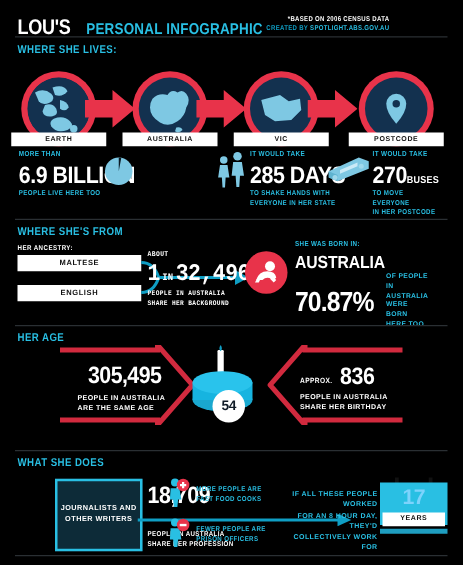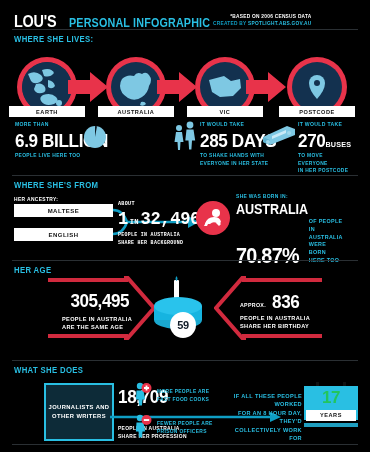--- a/index.html
+++ b/index.html
@@ -75,21 +75,21 @@
   
   .job-box{position:absolute;left:44px;top:383px;width:66px;height:54px;border:2px solid #29bfe3;
            background:#0d2b38;display:flex;align-items:center;justify-content:center;text-align:center;}
   .job-box span{font-size:5.8px;font-weight:bold;color:#ffffff;letter-spacing:.4px;line-height:1.5;}
   .cmp-row{position:absolute;display:flex;align-items:center;gap:5px;}
   .cmp-txt{font-size:5.6px;font-weight:bold;color:#29bfe3;letter-spacing:.35px;line-height:1.4;
            transform:scaleX(.88);transform-origin:left center;}
   .cal{position:absolute;left:304px;top:382px;width:54px;height:52px;}
   .cal-top{position:absolute;left:0;top:4px;width:54px;height:34px;background:#29bfe3;}
   .cal-num{position:absolute;left:0;top:6px;width:54px;text-align:center;font-size:17px;
-           font-weight:bold;color:#22c55e;letter-spacing:-.5px;}
+           font-weight:bold;color:#7dd3fc;letter-spacing:-.5px;}
   .cal-band{position:absolute;left:2px;top:28px;width:50px;height:11px;background:#ffffff;
             color:#111111;font-size:5.6px;font-weight:bold;letter-spacing:.5px;text-align:center;
             line-height:11px;}
   .cal-base{position:absolute;left:0;top:41px;width:54px;height:4px;background:#1f9ec0;}
   .cal-ring{position:absolute;width:3px;height:8px;background:#111111;top:0;}
   .work-txt{position:absolute;left:228px;top:392px;width:74px;text-align:right;font-size:5.6px;
             font-weight:bold;color:#29bfe3;letter-spacing:.35px;line-height:1.5;}
   .bottom-rule{position:absolute;left:12px;top:444px;width:346px;height:1px;background:#2a2f33;}
 </style>
 </head>
@@ -256,21 +256,21 @@
       <circle cx="14" cy="5" r="4" fill="#ffffff"></circle>
       <path d="M3 16 q2 -7 9 -7 q6 0 7 5 q-1 2 -4 1 q-4 -2 -7 1 z" fill="#ffffff"></path>
       <path d="M4 14 l-2 4 h3 l1.5 -3 z" fill="#ffffff"></path>
       <path d="M16 13 l3 3 l-2 2 l-3 -3 z" fill="#ffffff"></path>
     </svg>
   </div>
 
   <div style="position:absolute;left:236px;top:193px;">
     <div class="lead cond" style="font-size:5.8px;font-weight:bold;color:#29bfe3;letter-spacing:.35px;">SHE WAS BORN IN:</div>
     <div style="font-size:14px;font-weight:bold;color:#ffffff;letter-spacing:-.1px;margin-top:2px;transform:scaleX(.9);transform-origin:left center;">AUSTRALIA</div>
-    <div style="display:flex;align-items:flex-end;gap:3px;margin-top:1px;">
+    <div style="display:flex;align-items:center;gap:3px;margin-top:1px;">
       <div style="font-size:22px;font-weight:bold;color:#ffffff;letter-spacing:-.8px;line-height:1;transform:scaleX(.9);transform-origin:left bottom;">70.87%</div>
       <div style="white-space:pre-line;font-size:5.4px;font-weight:bold;color:#29bfe3;letter-spacing:.3px;line-height:1.45;padding-bottom:2px;">OF PEOPLE IN AUSTRALIA
 WERE BORN HERE TOO</div>
     </div>
   </div>
 
   <div class="rule" style="top:260px;"></div>
   <div class="sect-title" style="top:265px;">HER AGE</div>
 
   <div class="age-arrow" style="left:46px;top:276px;">
@@ -286,21 +286,21 @@
   </div>
 
   <div class="cake">
     <svg width="60" height="62" viewBox="0 0 60 62" style="position:absolute;left:0;top:0;">
       <rect x="26" y="4" width="5" height="24" rx="1" fill="#ffffff"></rect>
       <path d="M28.5 0 q2 3 0 5 q-2 -2 0 -5 z" fill="#0f9ec4"></path>
       <ellipse cx="30" cy="44" rx="24" ry="9" fill="#1aa8cf"></ellipse>
       <rect x="6" y="30" width="48" height="14" fill="#16b4e0"></rect>
       <ellipse cx="30" cy="30" rx="24" ry="9" fill="#29c3ec"></ellipse>
     </svg>
-    <div class="cake-badge">59</div>
+    <div class="cake-badge">54</div>
   </div>
 
   <div class="age-arrow" style="left:214px;top:276px;">
     <svg width="110" height="64" viewBox="0 0 110 64">
       <path d="M108 4 L30 4 L30 0 L2 32 L30 64 L30 60 L108 60" stroke="#d12a3e" stroke-width="4" fill="none" stroke-linejoin="miter"></path>
     </svg>
   </div>
 
   <div style="position:absolute;left:240px;top:292px;">
     <div style="display:flex;align-items:flex-end;gap:3px;">

